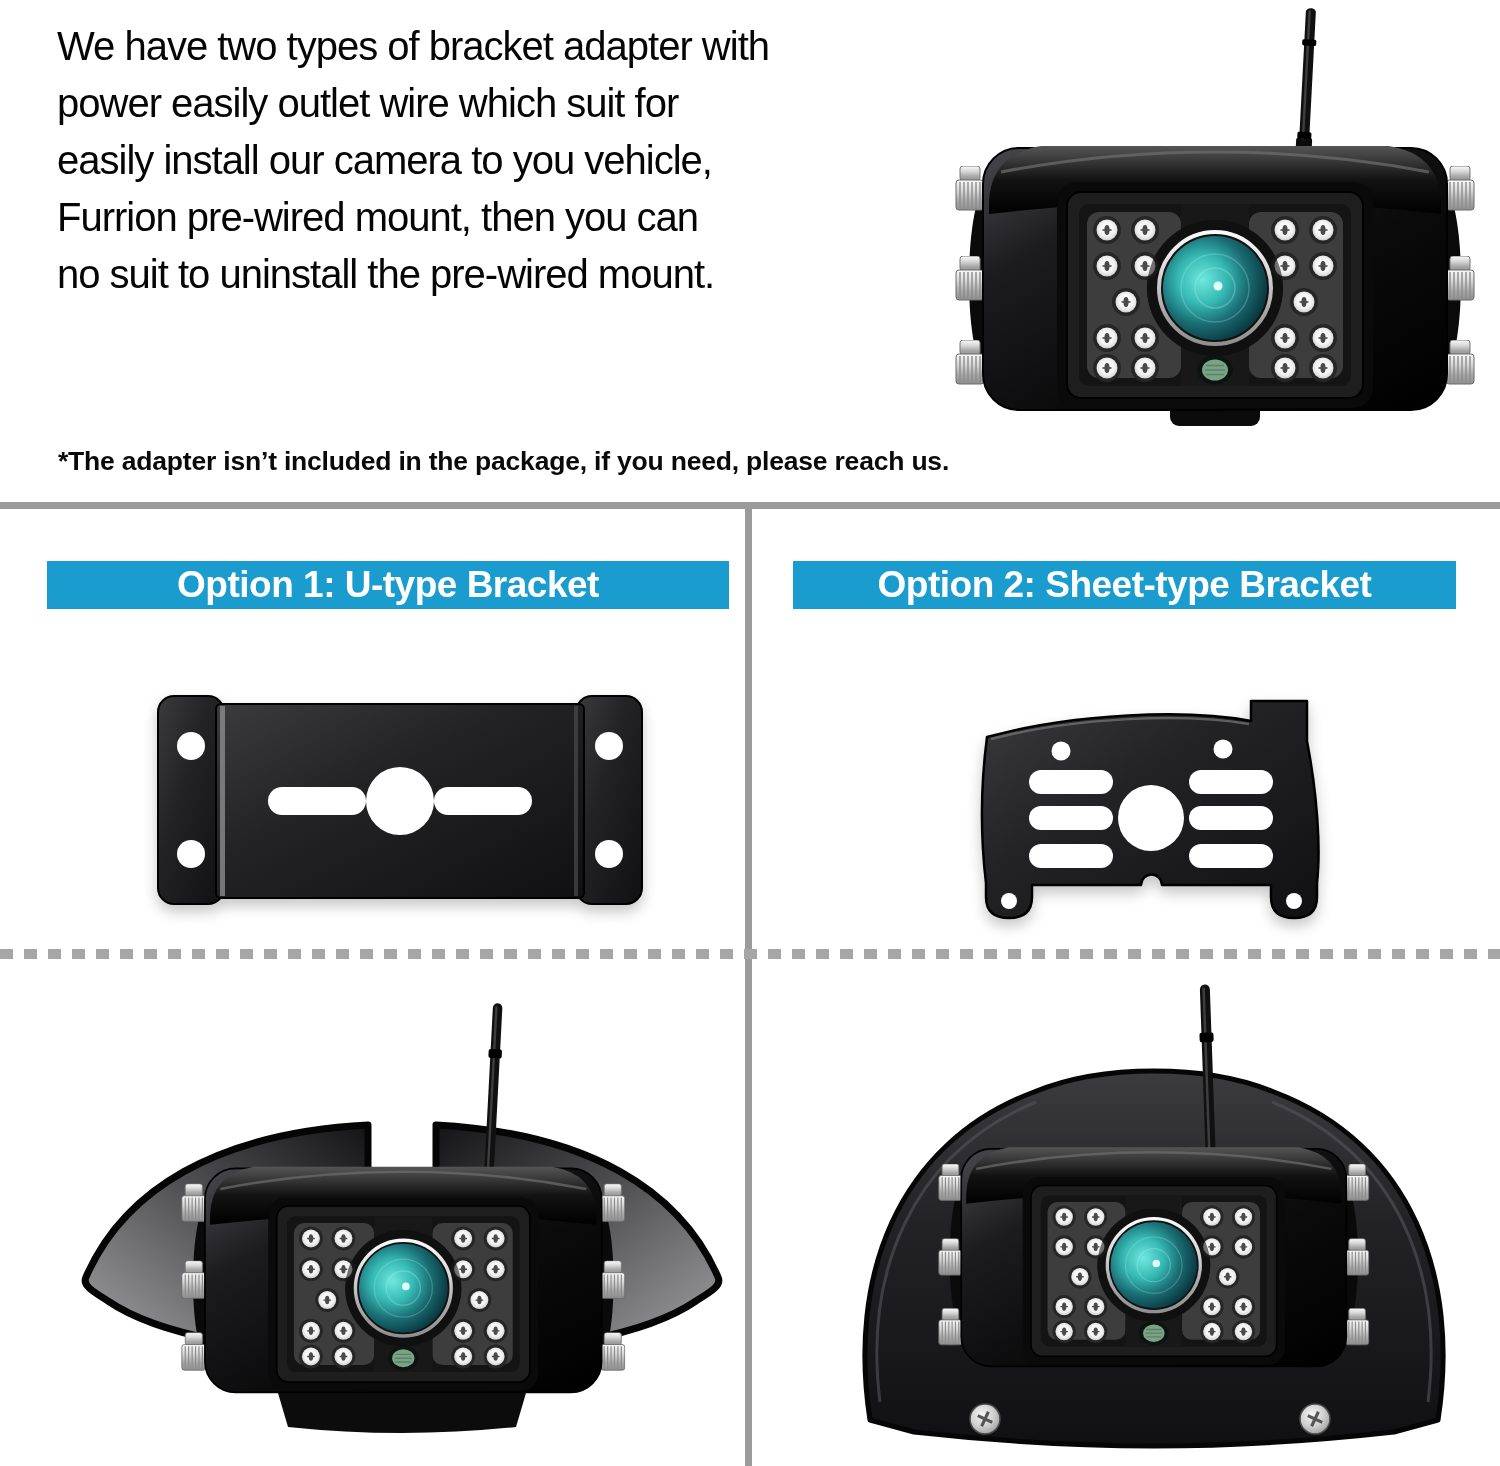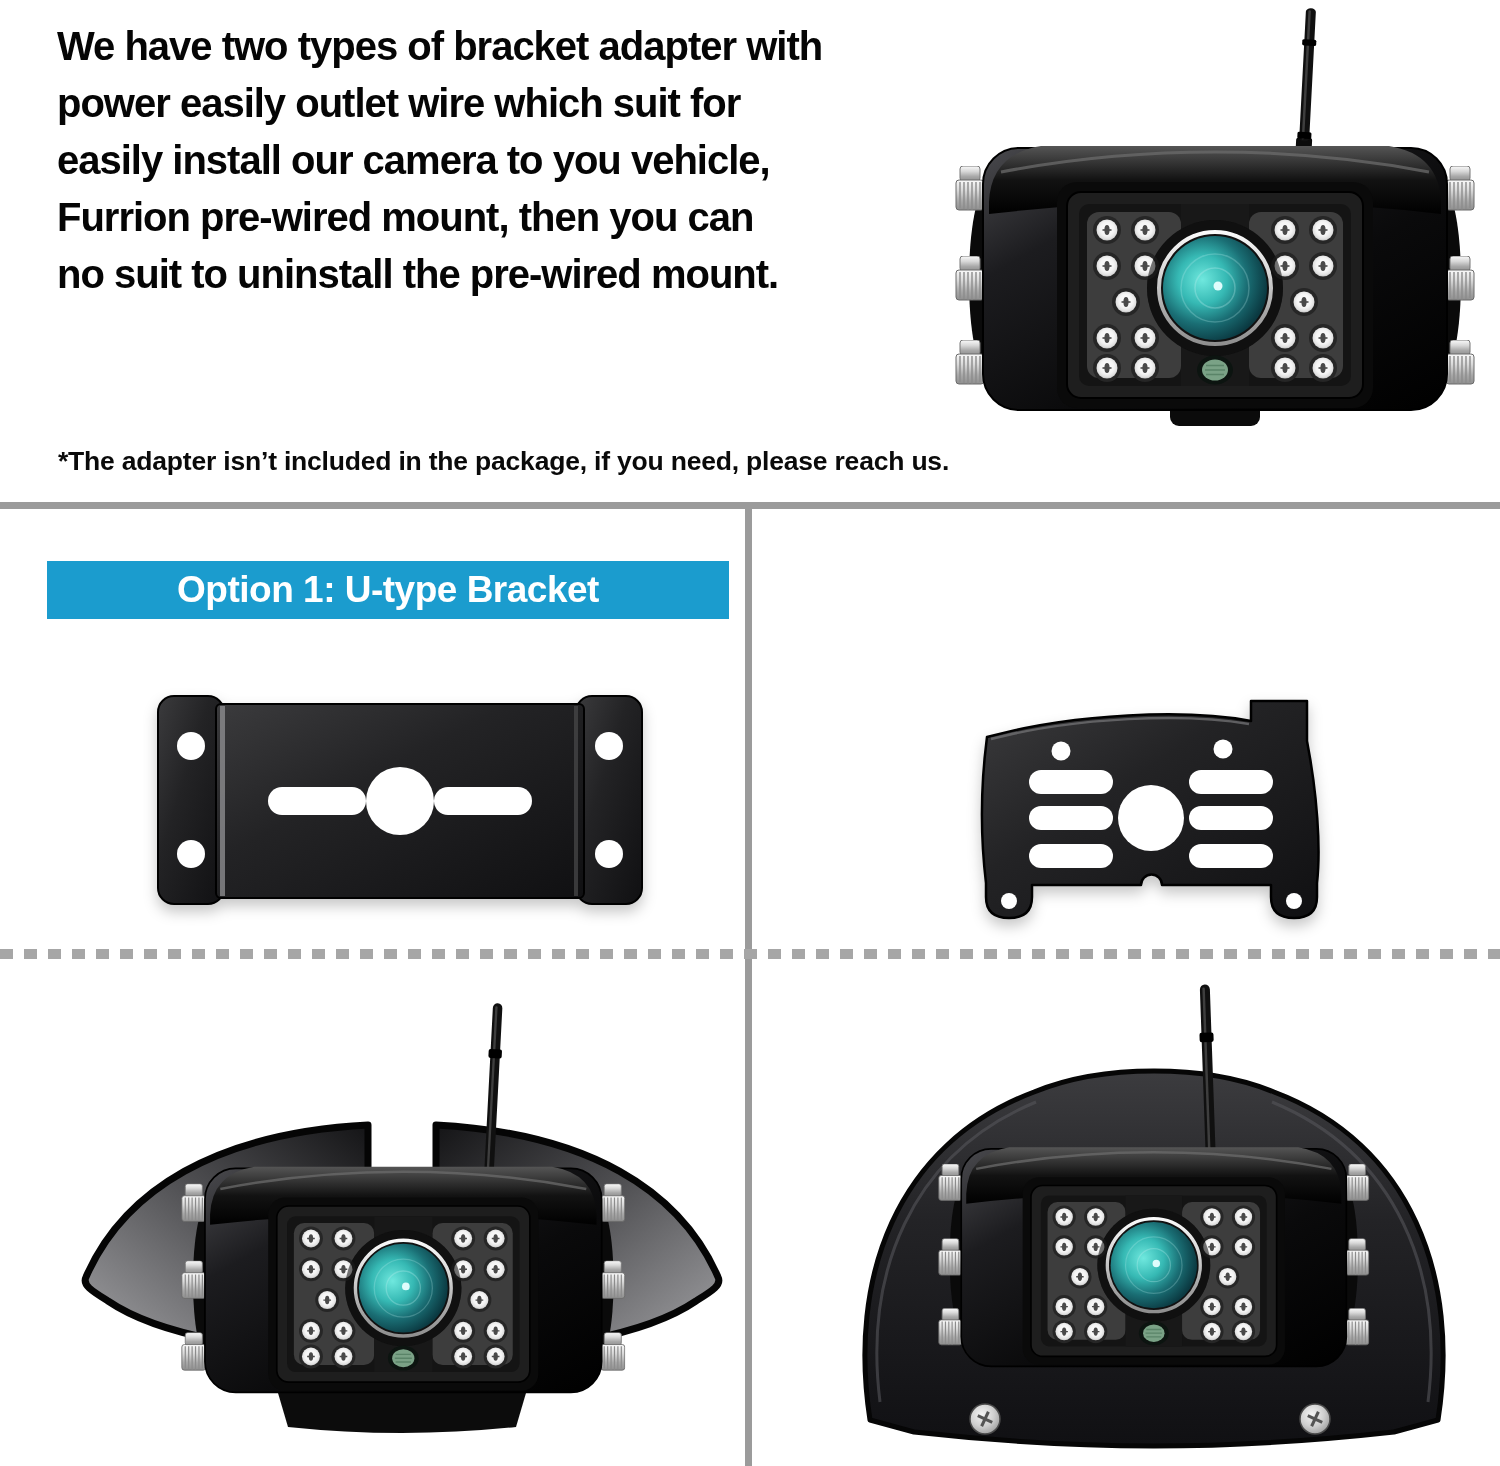--- a/index.html
+++ b/index.html
@@ -1,27 +1,27 @@
 <!DOCTYPE html>
 <html style="--accent: #1B9CCE; --divider: #9B9B9B; --dash: #A6A6A6; --headline-text: #050505; --option-text: #FFFFFF; --background: #FFFFFF;"><head>
 <meta charset="utf-8">
 <style>
   html,body{margin:0;padding:0;background:#fff;}
   .page{position:relative;width:1500px;height:1466px;background:var(--background,#fff);overflow:hidden;
         font-family:"Liberation Sans",sans-serif;}
   .headline{position:absolute;left:57px;top:18px;color:var(--headline-text,#050505);
-            font-size:40px;line-height:57px;font-weight:bold;letter-spacing:-1px;}
+            font-size:40px;line-height:57px;font-weight:normal;letter-spacing:-1px;}
   .hero{position:absolute;left:935px;top:0;width:560px;height:430px;margin:0;}
   .note{position:absolute;left:40px;top:428px;margin:18px;color:#0a0a0a;
         font-size:26.5px;font-weight:bold;letter-spacing:-0.2px;}
   .divider-h{position:absolute;left:0;top:502px;width:1500px;height:7px;background:var(--divider,#9B9B9B);}
   .divider-v{position:absolute;left:745px;top:502px;width:7px;height:964px;background:var(--divider,#9B9B9B);}
   .divider-dash{position:absolute;left:0;top:949px;width:1500px;height:10px;
         background:repeating-linear-gradient(90deg,var(--dash,#A6A6A6) 0 13px,transparent 13px 24px);}
-  .option-bar{position:absolute;height:58px;background:var(--accent,#1B9CCE);color:var(--option-text,#fff);
+  .option-bar{position:absolute;height:48px;background:var(--accent,#1B9CCE);color:var(--option-text,#fff);
         display:flex;align-items:center;justify-content:center;
         font-size:37px;font-weight:bold;letter-spacing:-0.5px;}
   #opt1{left:47px;top:561px;width:682px;}
   #opt2{left:793px;top:561px;width:663px;}
   figure{position:absolute;margin:0;}
   figure svg{display:block;width:100%;height:100%;}
   #fig-u{left:150px;top:682px;width:500px;height:238px;filter:drop-shadow(0 7px 7px rgba(0,0,0,.22));}
   #fig-sheet{left:955px;top:645px;width:390px;height:290px;filter:drop-shadow(0 7px 7px rgba(0,0,0,.22));}
   #fig-au{left:66px;top:985px;width:672px;height:460px;}
   #fig-ad{left:838px;top:972px;width:632px;height:490px;}
@@ -187,20 +187,23 @@
 
   <p class="note">*The adapter isn’t included in the package, if you need, please reach us.</p>
 
   <div class="divider-h"></div>
   <div class="divider-v"></div>
   <div class="divider-dash"></div>
 
   <div class="option-bar" id="opt1">
     <span>Option 1: U-type Bracket</span>
   </div>
+  <div class="option-bar" id="opt2">
+    <span>Option 2: Sheet-type Bracket</span>
+  </div>
 
   <figure id="fig-u" aria-label="u-type-bracket-adapter-photo">
     <svg viewBox="0 0 500 238">
       <g>
         <rect x="8" y="14" width="66" height="208" rx="16" fill="url(#gPlate)" stroke="#000" stroke-width="2"></rect>
         <rect x="426" y="14" width="66" height="208" rx="16" fill="url(#gPlate)" stroke="#000" stroke-width="2"></rect>
         <rect x="66" y="22" width="368" height="194" rx="5" fill="url(#gPlate)" stroke="#000" stroke-width="2"></rect>
         <rect x="70" y="24" width="5" height="190" fill="#8c8c8e" opacity="0.8"></rect>
         <rect x="424" y="24" width="4" height="190" fill="#4a4a4c" opacity="0.7"></rect>
         <circle cx="41" cy="64" r="14" fill="#fff"></circle>

